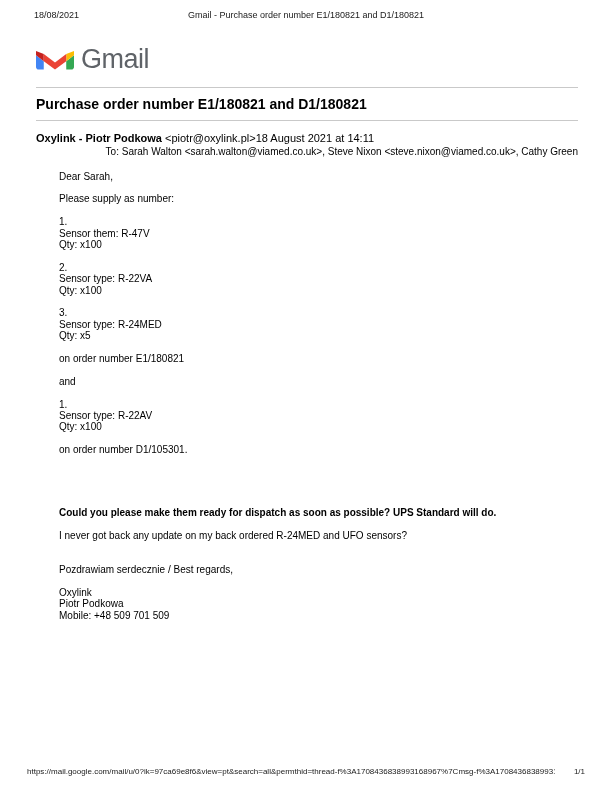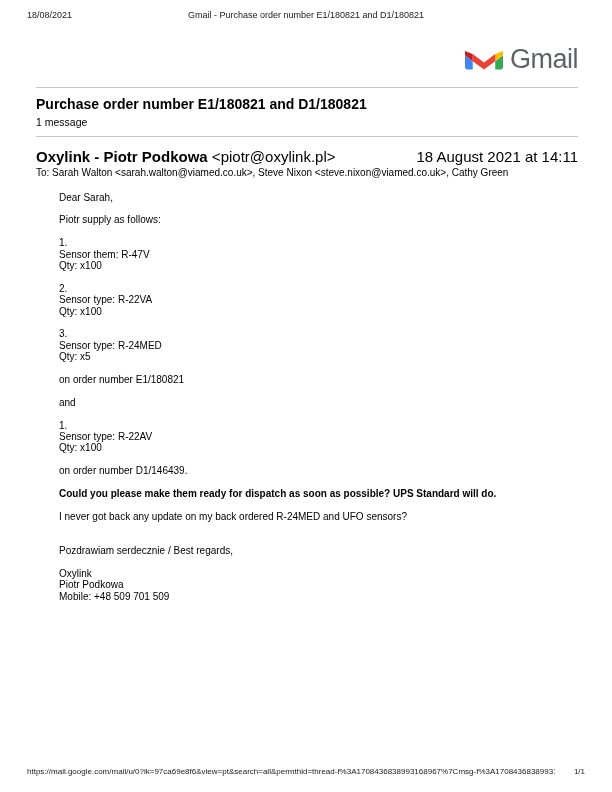--- a/index.html
+++ b/index.html
@@ -9,45 +9,45 @@
     background: #ffffff;
     font-family: "Liberation Sans", sans-serif;
     color: #000;
     overflow: hidden;
     margin: 0 auto;
   }
   .print-header {
     position: absolute; top: 10px; left: 27px; right: 27px;
     font-size: 9px; color: #1a1a1a;
   }
-  .ph-date { position: absolute; left: 0; top: 0; }
+  .ph-date { position: absolute; left: 7px; top: 0; }
   .ph-title { width: 100%; text-align: center; }
 
   .content { position: absolute; left: 36px; right: 34px; top: 44px; }
 
-  .logo-row { display: flex; justify-content: flex-end; align-items: flex-start; gap: 32px; }
+  .logo-row { display: flex; justify-content: space-between; align-items: flex-start; gap: 32px; }
   .gmail-logo { display: flex; align-items: center; gap: 7px; }
   .gmail-logo svg { width: 38px; height: 22px; display: block; }
   .gmail-wordmark { font-size: 27px; color: #5f6368; letter-spacing: -0.5px; line-height: 30px; }
   .account { font-size: 11px; font-weight: bold; margin-top: 10px; }
 
   .hr { border-top: 1px solid #c9c9c9; height: 0; }
   .hr-top { margin-top: 13px; }
   .hr-sub { margin-top: 8px; }
 
   .subject-title { font-size: 14px; font-weight: bold; margin-top: 8px; }
   .subject-count { font-size: 10.5px; margin-top: 4px; }
 
-  .msg-header { display: flex; justify-content: space-between; margin-top: 11px; font-size: 15px; }
+  .msg-header { display: flex; justify-content: flex-start; margin-top: 11px; font-size: 11px; }
   .from-name { font-weight: bold; }
-  .to-lines { font-size: 10px; margin-top: 2px; line-height: 11.5px; }
+  .to-lines { font-size: 10px; margin-top: 2px; line-height: 11.5px; text-align: right; }
 
   .email-body { margin-left: 7px; margin-top: 13px; font-size: 10px; line-height: 11.4px; }
   .body-line { min-height: 11.4px; padding-left: 16px; }
-  .body-line.bold { font-weight: bold; }
+  .body-line.bold { font-weight: bold; margin-top: 40px; }
 
   .print-footer {
     position: absolute; left: 27px; right: 27px; bottom: 16px;
     display: flex; justify-content: space-between; align-items: baseline;
     font-size: 8px; color: #1a1a1a;
   }
   .pf-url { white-space: nowrap; overflow: hidden; max-width: 528px; }
   .pf-page { padding-left: 8px; }
 </style>
 </head>
@@ -73,39 +73,38 @@
             <path fill="#ea4335" d="M36 26 L88 65 L140 26 L140 59 L88 98 L36 59 Z"></path>
           </svg>
         </span>
         <span class="gmail-wordmark">Gmail</span>
       </div>
     </div>
 
     <div class="hr hr-top"></div>
 
     <div class="subject-title">Purchase order number E1/180821 and D1/180821</div>
-    <div class="subject-count">1 message</div>
 
     <div class="hr hr-sub"></div>
 
     <div class="msg-header">
       <div>
         <span class="from-name">Oxylink - Piotr Podkowa</span><span> &lt;piotr@oxylink.pl&gt;</span>
       </div>
       <div class="msg-date">18 August 2021 at 14:11</div>
     </div>
 
     <div class="to-lines">
       <div>To: Sarah Walton &lt;sarah.walton@viamed.co.uk&gt;, Steve Nixon &lt;steve.nixon@viamed.co.uk&gt;, Cathy Green</div>
     </div>
 
     <div class="email-body">
         <div class="body-line">Dear Sarah,</div>
         <div class="body-line">&nbsp;</div>
-        <div class="body-line">Piotr supply as follows:</div>
+        <div class="body-line">Please supply as number:</div>
         <div class="body-line">&nbsp;</div>
         <div class="body-line">1.</div>
         <div class="body-line">Sensor them: R-47V</div>
         <div class="body-line">Qty: x100</div>
         <div class="body-line">&nbsp;</div>
         <div class="body-line">2.</div>
         <div class="body-line">Sensor type: R-22VA</div>
         <div class="body-line">Qty: x100</div>
         <div class="body-line">&nbsp;</div>
         <div class="body-line">3.</div>
@@ -113,21 +112,21 @@
         <div class="body-line">Qty: x5</div>
         <div class="body-line">&nbsp;</div>
         <div class="body-line">on order number E1/180821</div>
         <div class="body-line">&nbsp;</div>
         <div class="body-line">and</div>
         <div class="body-line">&nbsp;</div>
         <div class="body-line">1.</div>
         <div class="body-line">Sensor type: R-22AV</div>
         <div class="body-line">Qty: x100</div>
         <div class="body-line">&nbsp;</div>
-        <div class="body-line">on order number D1/146439.</div>
+        <div class="body-line">on order number D1/105301.</div>
         <div class="body-line">&nbsp;</div>
         <div class="body-line bold">Could you please make them ready for dispatch as soon as possible? UPS Standard will do.</div>
         <div class="body-line">&nbsp;</div>
         <div class="body-line">I never got back any update on my back ordered R-24MED and UFO sensors?</div>
         <div class="body-line">&nbsp;</div>
         <div class="body-line">&nbsp;</div>
         <div class="body-line">Pozdrawiam serdecznie / Best regards,</div>
         <div class="body-line">&nbsp;</div>
         <div class="body-line">Oxylink</div>
         <div class="body-line">Piotr Podkowa</div>

